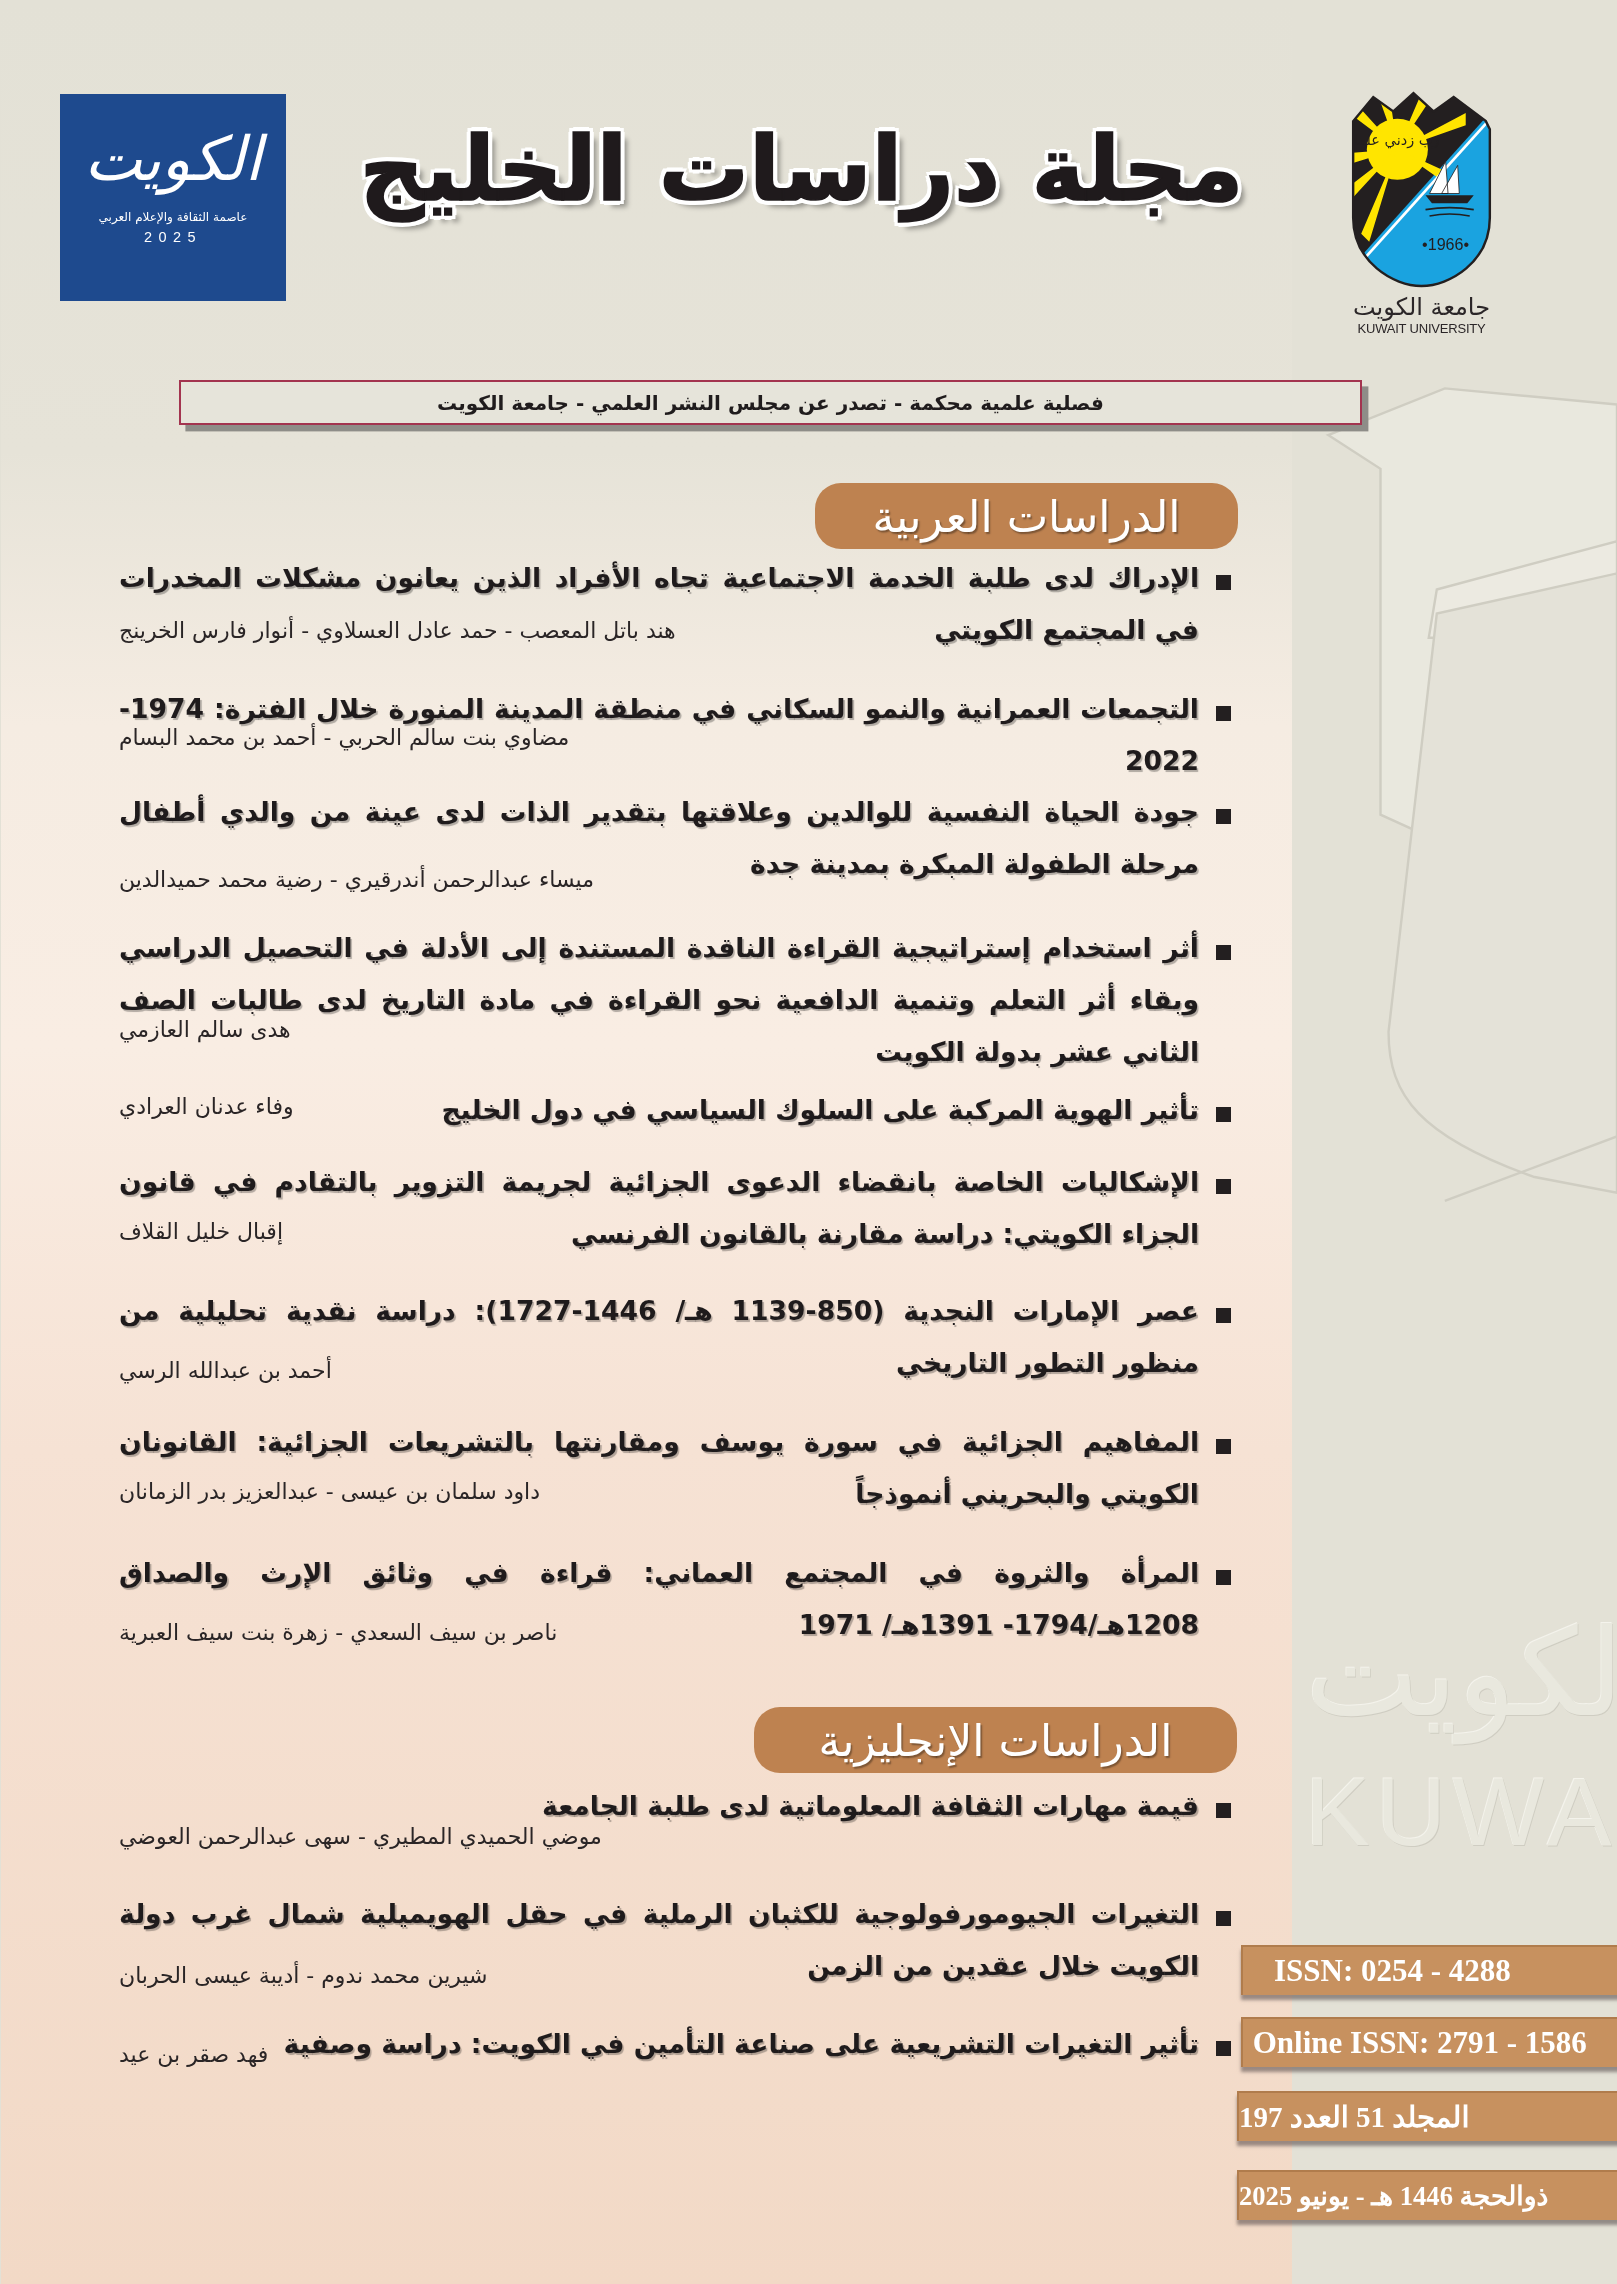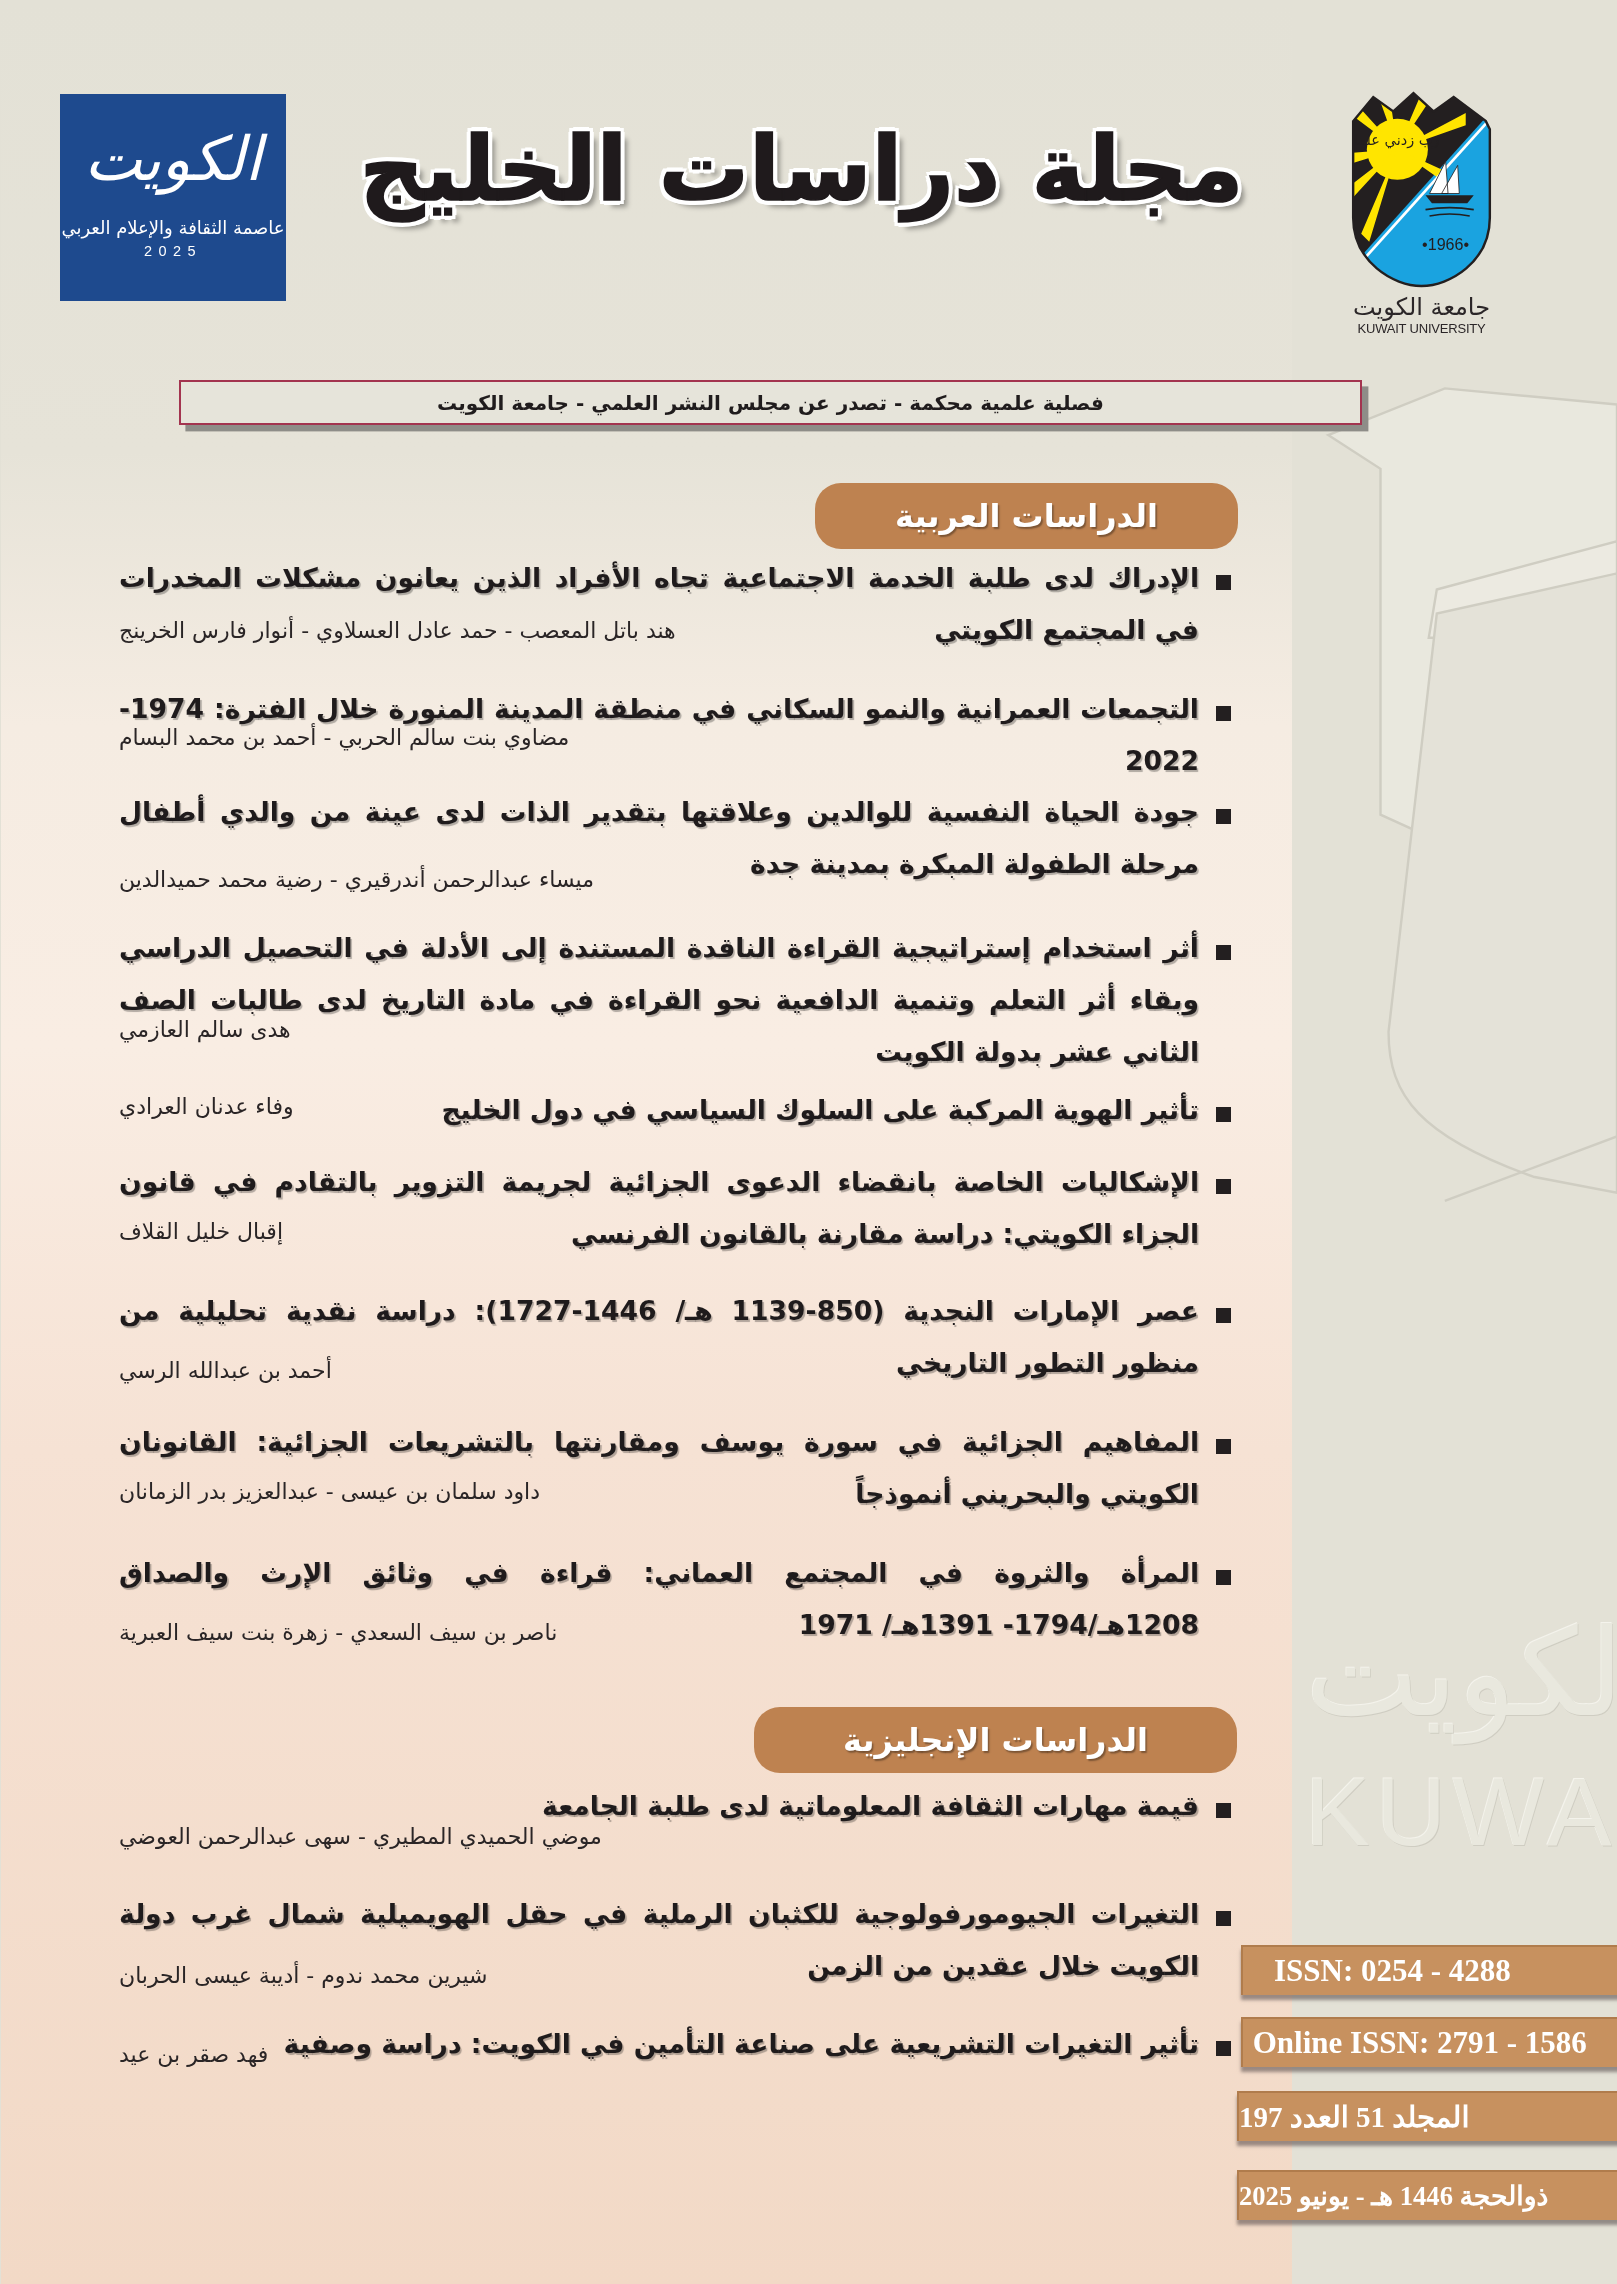--- a/index.html
+++ b/index.html
@@ -30,21 +30,21 @@
   }
 
   
   .kuwait-capital-logo {
     position: absolute; left: 60px; top: 94px; width: 226px; height: 207px;
     background: #1e4a8e; color: #fff; text-align: center; direction: rtl;
   }
   .kuwait-capital-logo .calli {
     font-family: "DejaVu Serif", serif; font-size: 61px; line-height: 1; margin-top: 34px; font-style: italic;
   }
-  .kuwait-capital-logo .cap { font-size: 18px; margin-top: 28px; }
+  .kuwait-capital-logo .cap { font-size: 12px; margin-top: 21px; }
   .kuwait-capital-logo .yr { font-family: Liberation Sans, sans-serif; font-size: 14.5px; letter-spacing: 6.4px; margin-top: 4.8px; direction: ltr; }
 
   .journal-title {
     position: absolute; left: 330px; top: 121px; width: 943px; text-align: center;
     font-family: "DejaVu Sans", sans-serif; font-weight: bold; color: #1f1a1c;
     font-size: 90px; line-height: 95px;
     -webkit-text-stroke: 1.6px #1f1a1c;
     text-shadow: 0 0 0 #fff, 4px 4px 0 #fff, -4px -4px 0 #fff, 4px -4px 0 #fff, -4px 4px 0 #fff, 0 4.8px 0 #fff, 0 -4.8px 0 #fff, 4.8px 0 0 #fff, -4.8px 0 0 #fff, 7.3px 7.3px 4.8px rgba(0,0,0,.35);
   }
 
@@ -57,21 +57,21 @@
     position: absolute; left: 179px; top: 380px; width: 1183px; height: 45px;
     border: 2.4px solid #a3344f; background: #e6e4da; box-sizing: border-box;
     box-shadow: 6.4px 6.4px 0 #8e8d88;
     display: flex; align-items: center; justify-content: center;
   }
   .subtitle-banner span { font-size: 20px; font-weight: bold; color: #201c1d; }
 
   
   .section-header {
     position: absolute; height: 66px; border-radius: 26px;
-    background: #be8250; color: #fff; font-weight: bold; font-size: 32px;
+    background: #be8250; color: #fff; font-weight: normal; font-size: 44px;
     display: flex; align-items: center; justify-content: flex-end; padding: 0 34px;
     box-sizing: border-box; direction: rtl;
   }
   .section-header span { text-shadow: 1.6px 1.6px 1.6px rgba(0,0,0,.35); }
   #sec-arabic { left: 815px; top: 483px; width: 423px; justify-content: center; }
   #sec-english { left: 754px; top: 1707px; width: 483px; justify-content: center; }
 
   
   .article { position: absolute; left: 119px; width: 1112px; direction: rtl; }
   .article .bullet {

